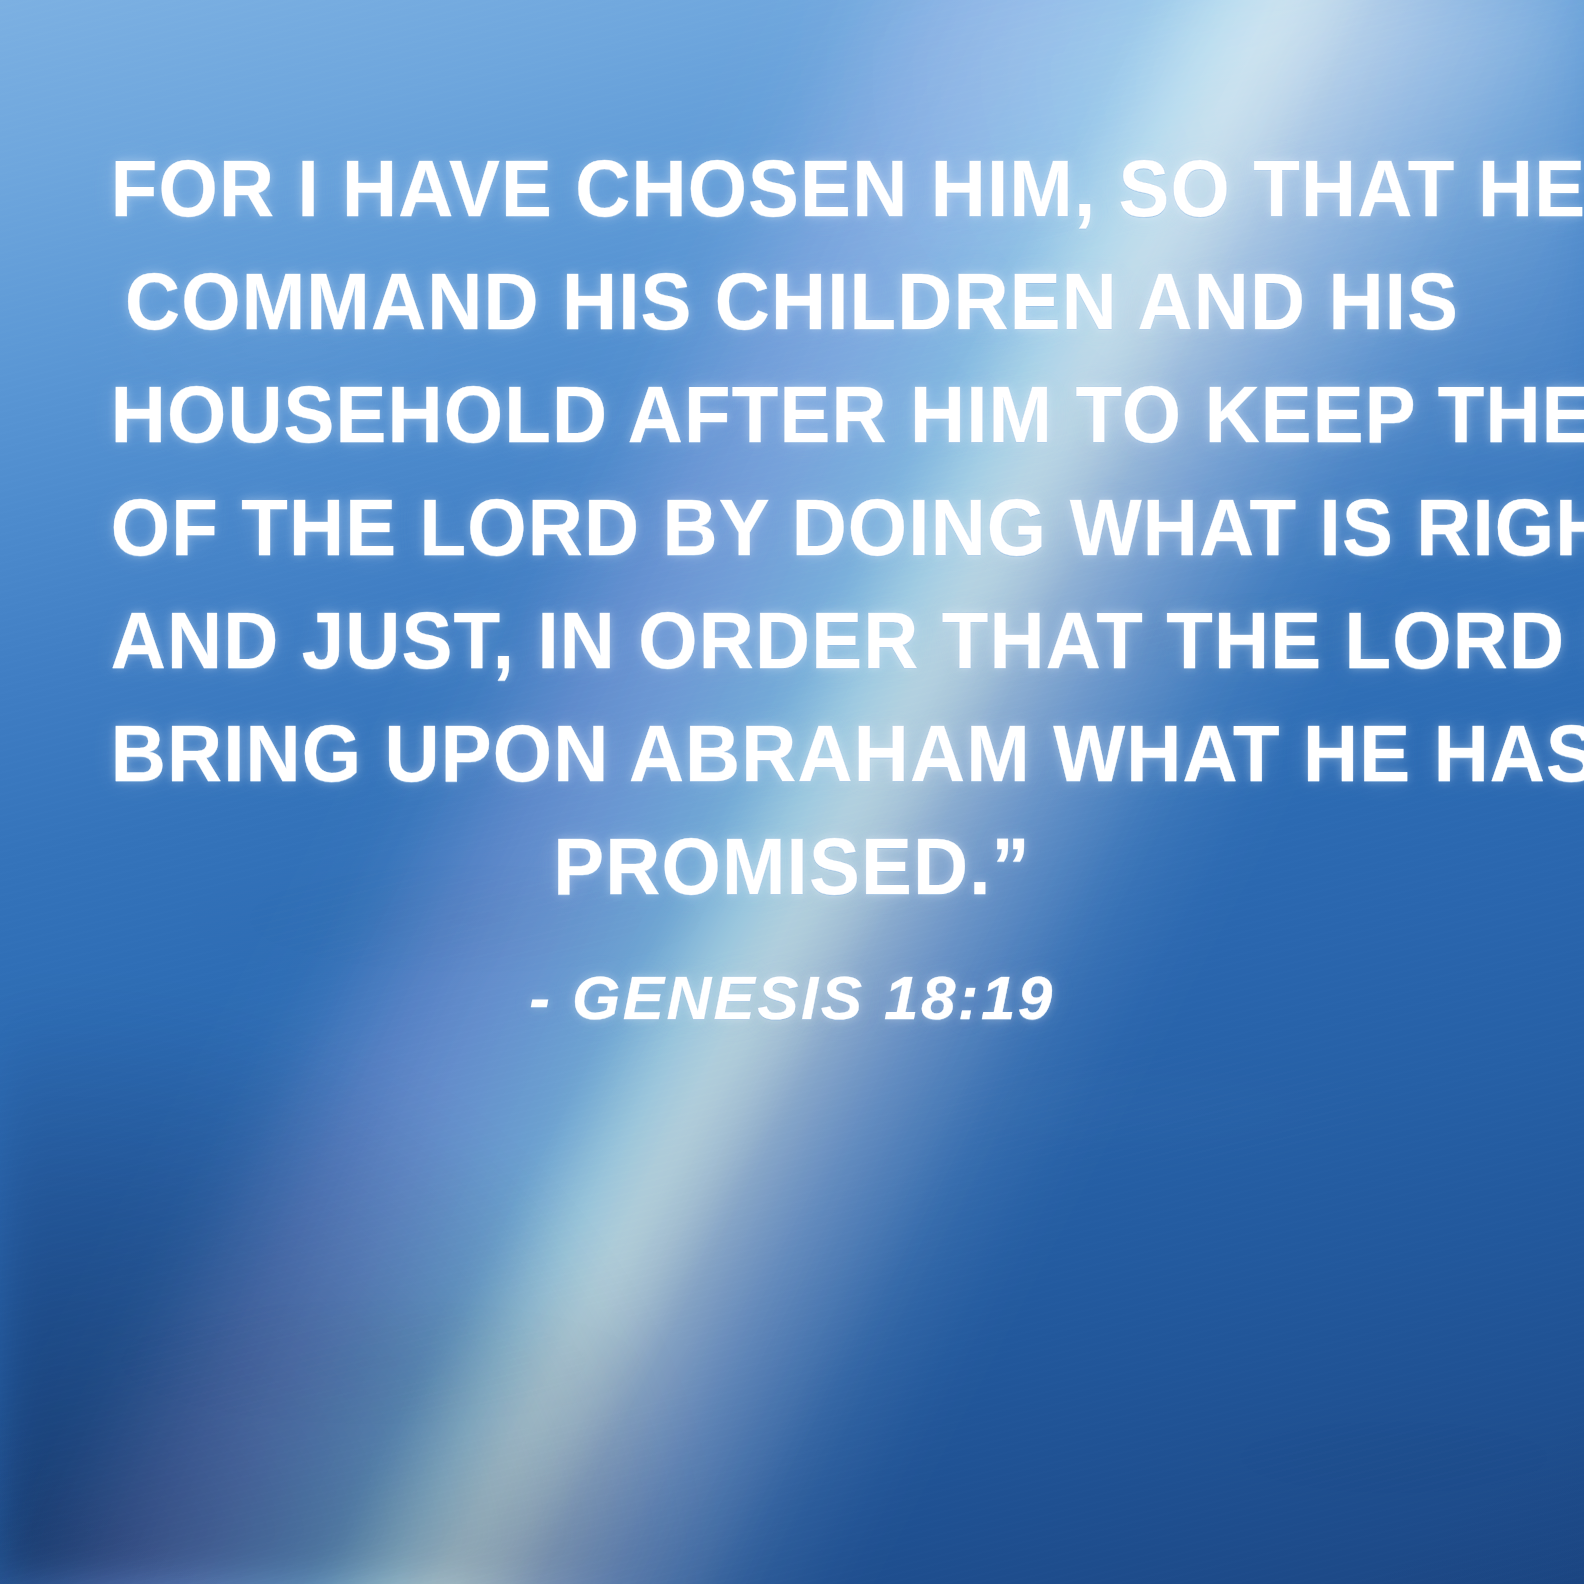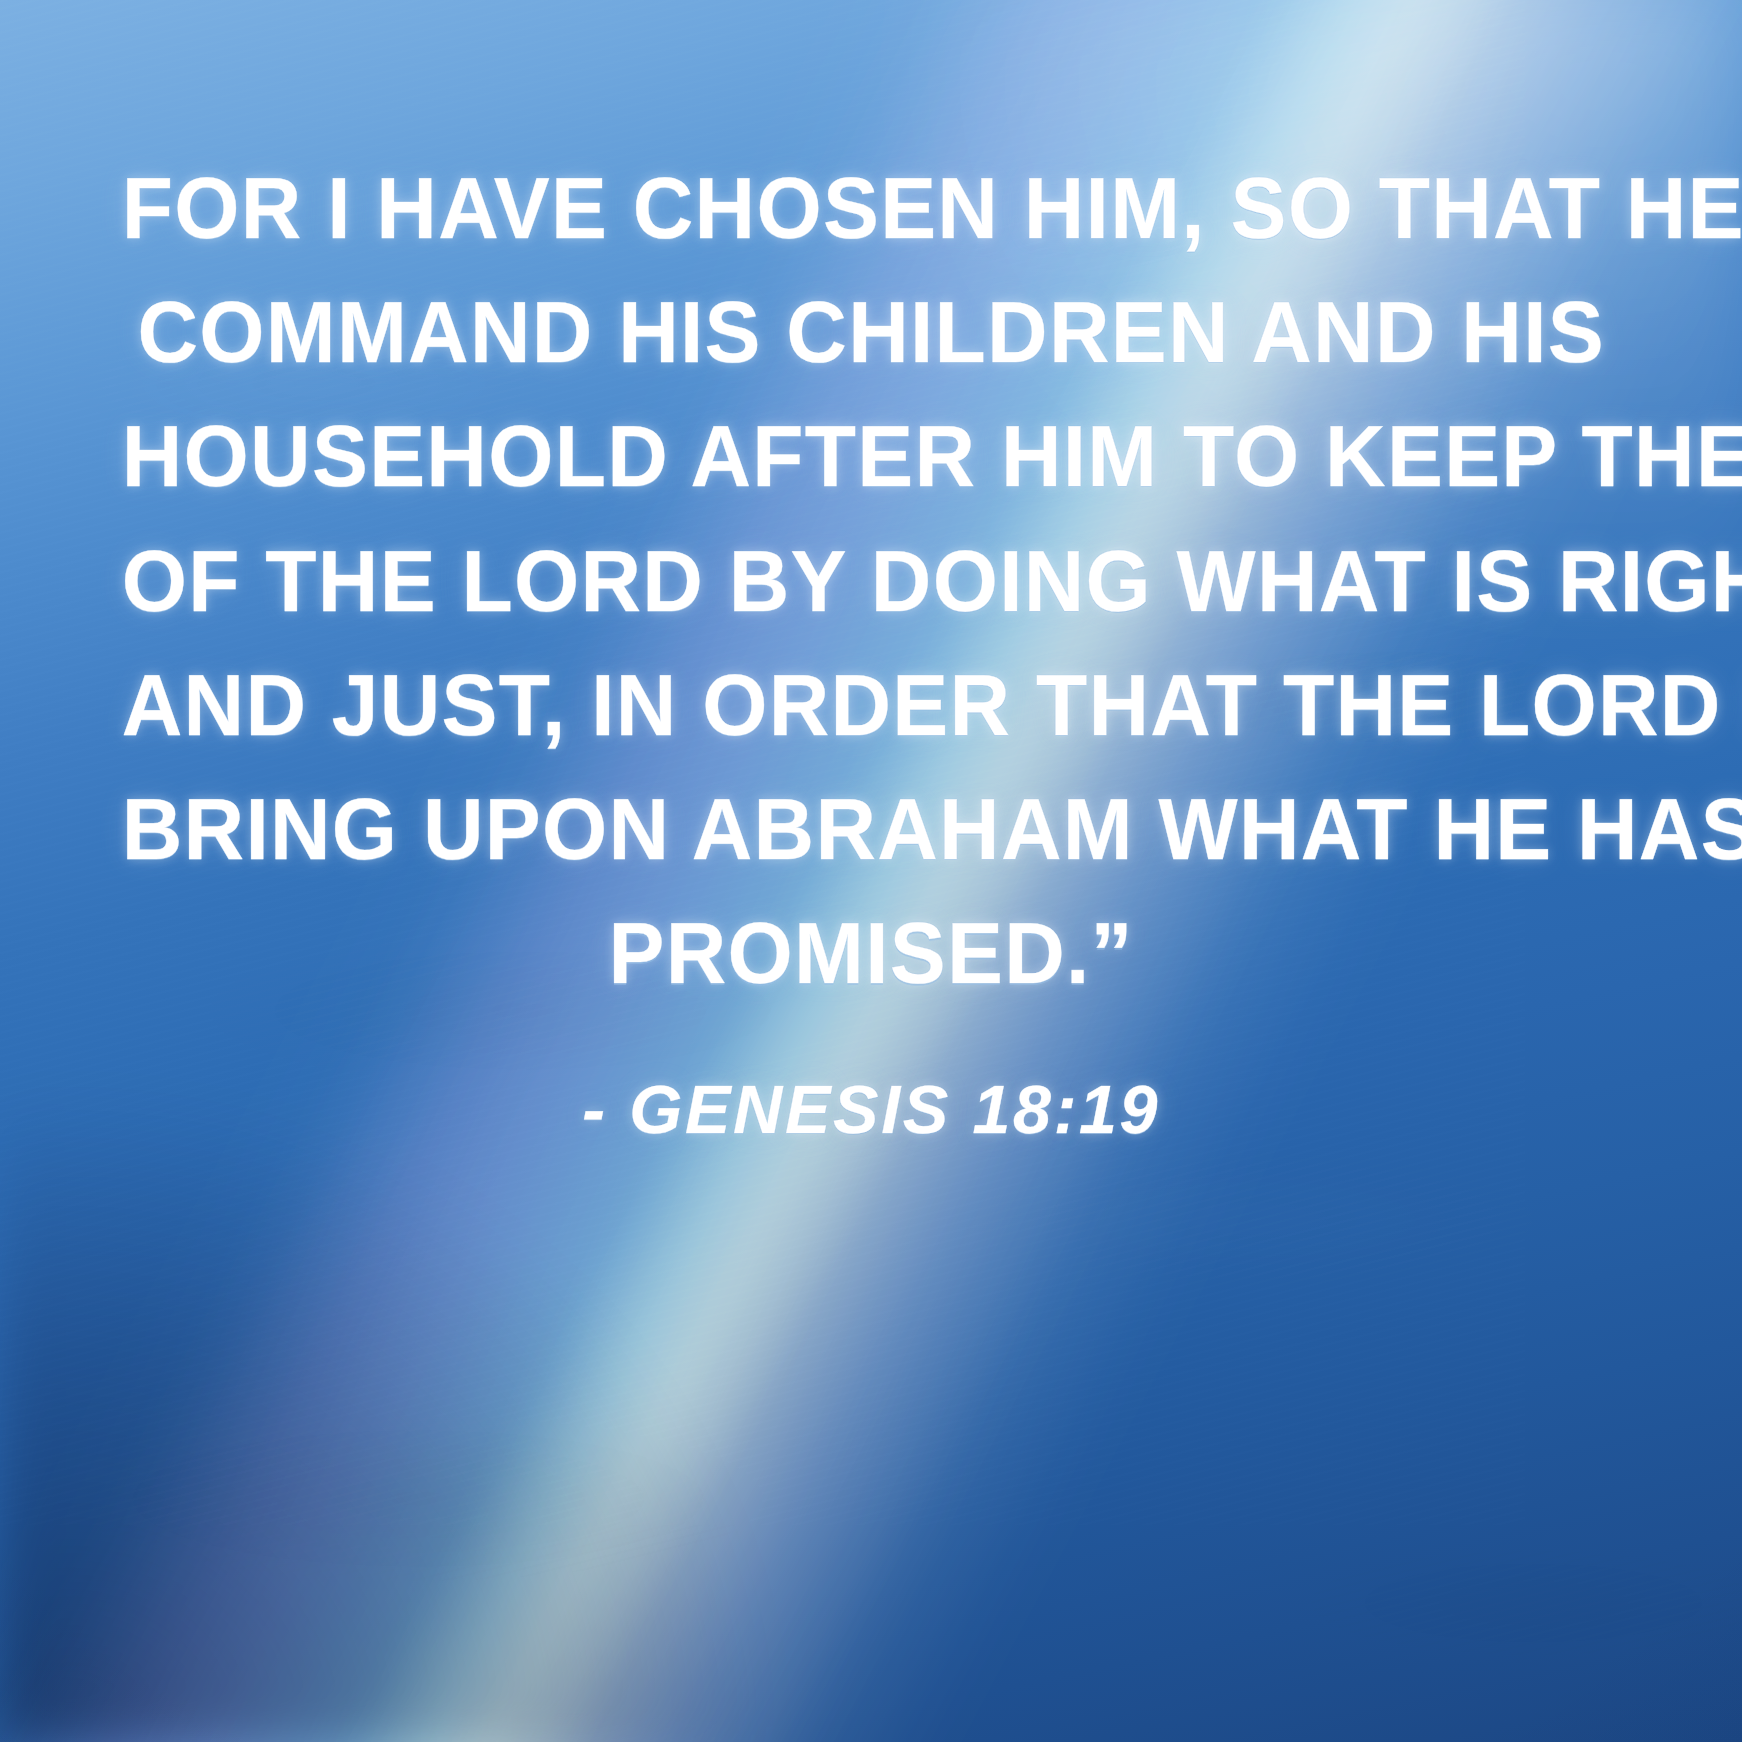--- a/index.html
+++ b/index.html
@@ -195,21 +195,20 @@
     font-style: italic;
     font-size: 62px;
     letter-spacing: 2.4px;
     text-transform: uppercase;
     white-space: nowrap;
     text-shadow:
       0 0 1px rgba(120,165,215,0.95),
       0 1px 0 rgba(150,190,230,0.55),
       0 0 10px rgba(255,255,255,0.30),
       0 0 24px rgba(205,230,255,0.18);
-    margin-top: 12px;
     -webkit-text-stroke: 0.4px rgba(255,255,255,0.6);
   }
 </style>
 </head>
 <body>
 
 <div id="canvas">
 
   <div class="rb" id="rainbow-halo"></div>
   <div class="rb" id="rainbow-bands"></div>

